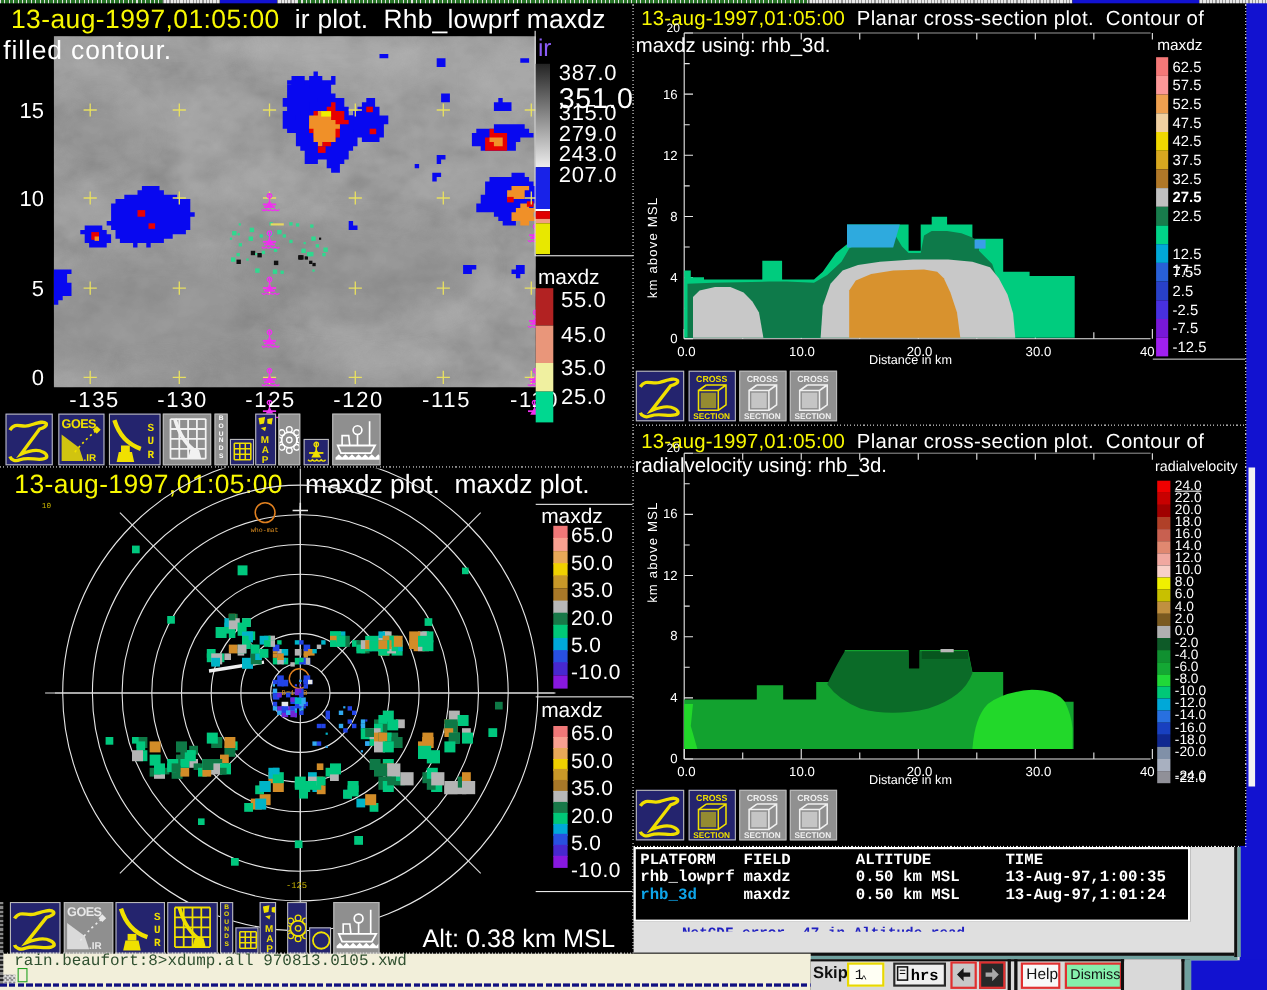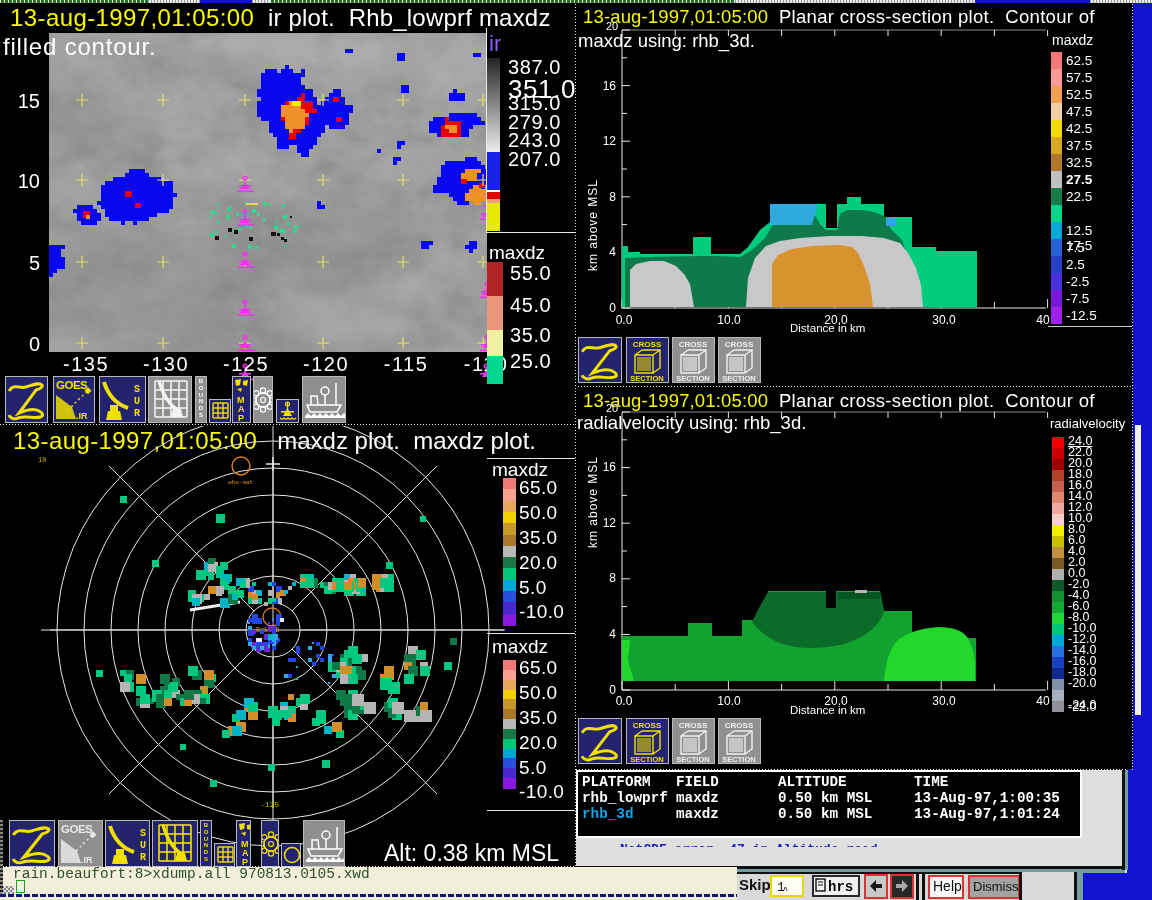--- a/index.html
+++ b/index.html
@@ -1139,21 +1139,21 @@
     </svg></div>
 <div style="position:absolute;left:864px;top:874px;width:24px;height:25px;background:#C8C8C8;border:2px solid #E03030;"><svg width="20" height="21" viewBox="0 0 20 21">
       <path d="M4,10 L10,4 L10,8 L16,8 L16,12 L10,12 L10,16 Z" fill="#181818"></path>
     </svg></div>
 <div style="position:absolute;left:890px;top:874px;width:24px;height:25px;background:#282828;border:2px solid #E03030;"><svg width="20" height="21" viewBox="0 0 20 21">
       <path d="M16,10 L10,4 L10,8 L4,8 L4,12 L10,12 L10,16 Z" fill="#A8A8A8"></path>
     </svg></div>
 <div style="position:absolute;left:916px;top:872px;width:3px;height:28px;background:#101010;"></div>
 <div style="position:absolute;left:922px;top:872px;width:3px;height:28px;background:#101010;"></div>
 <div style="position:absolute;left:928px;top:875px;width:36px;height:24px;background:#F8F8F8;border:2px solid #E03030;"><span style="font-size:14px;color:#101010;padding-left:3px;">Help</span></div>
-<div style="position:absolute;left:968px;top:875px;width:52px;height:24px;background:#a3a3a3;border:2px solid #E03030;"><span style="font-size:13px;color:#101010;padding-left:3px;">Dismiss</span></div>
+<div style="position:absolute;left:968px;top:875px;width:52px;height:24px;background:#86efac;border:2px solid #E03030;"><span style="font-size:13px;color:#101010;padding-left:3px;">Dismiss</span></div>
 <div style="position:absolute;left:1019px;top:872px;width:3px;height:28px;background:#101010;"></div>
 <div style="position:absolute;left:1022px;top:872px;width:52px;height:28px;background:#D9D9D9;"></div>
 <div style="position:absolute;left:1074px;top:872px;width:3px;height:28px;background:#101010;"></div>
 <div style="position:absolute;left:1077px;top:872px;width:6px;height:28px;background:#6FA09E;"></div>
 <div style="position:absolute;left:0px;top:820px;width:3px;height:74px;background:repeating-linear-gradient(0deg,#888 0 2px,#222 2px 4px);"></div>
 <div style="position:absolute;left:0px;top:0px;width:148px;height:3px;background:repeating-linear-gradient(90deg,#E0E0E0 0 1px,#267326 1px 4px);"></div>
 <div style="position:absolute;left:148px;top:0px;width:52px;height:3px;background:repeating-linear-gradient(90deg,#999 0 1px,#E8E8E8 1px 3px);"></div>
 <div style="position:absolute;left:200px;top:0px;width:52px;height:3px;background:#1212D0;"></div>
 <div style="position:absolute;left:252px;top:0px;width:18px;height:3px;background:repeating-linear-gradient(90deg,#999 0 1px,#E8E8E8 1px 3px);"></div>
 <div style="position:absolute;left:270px;top:0px;width:465px;height:3px;background:repeating-linear-gradient(90deg,#E0E0E0 0 1px,#267326 1px 4px);"></div>

